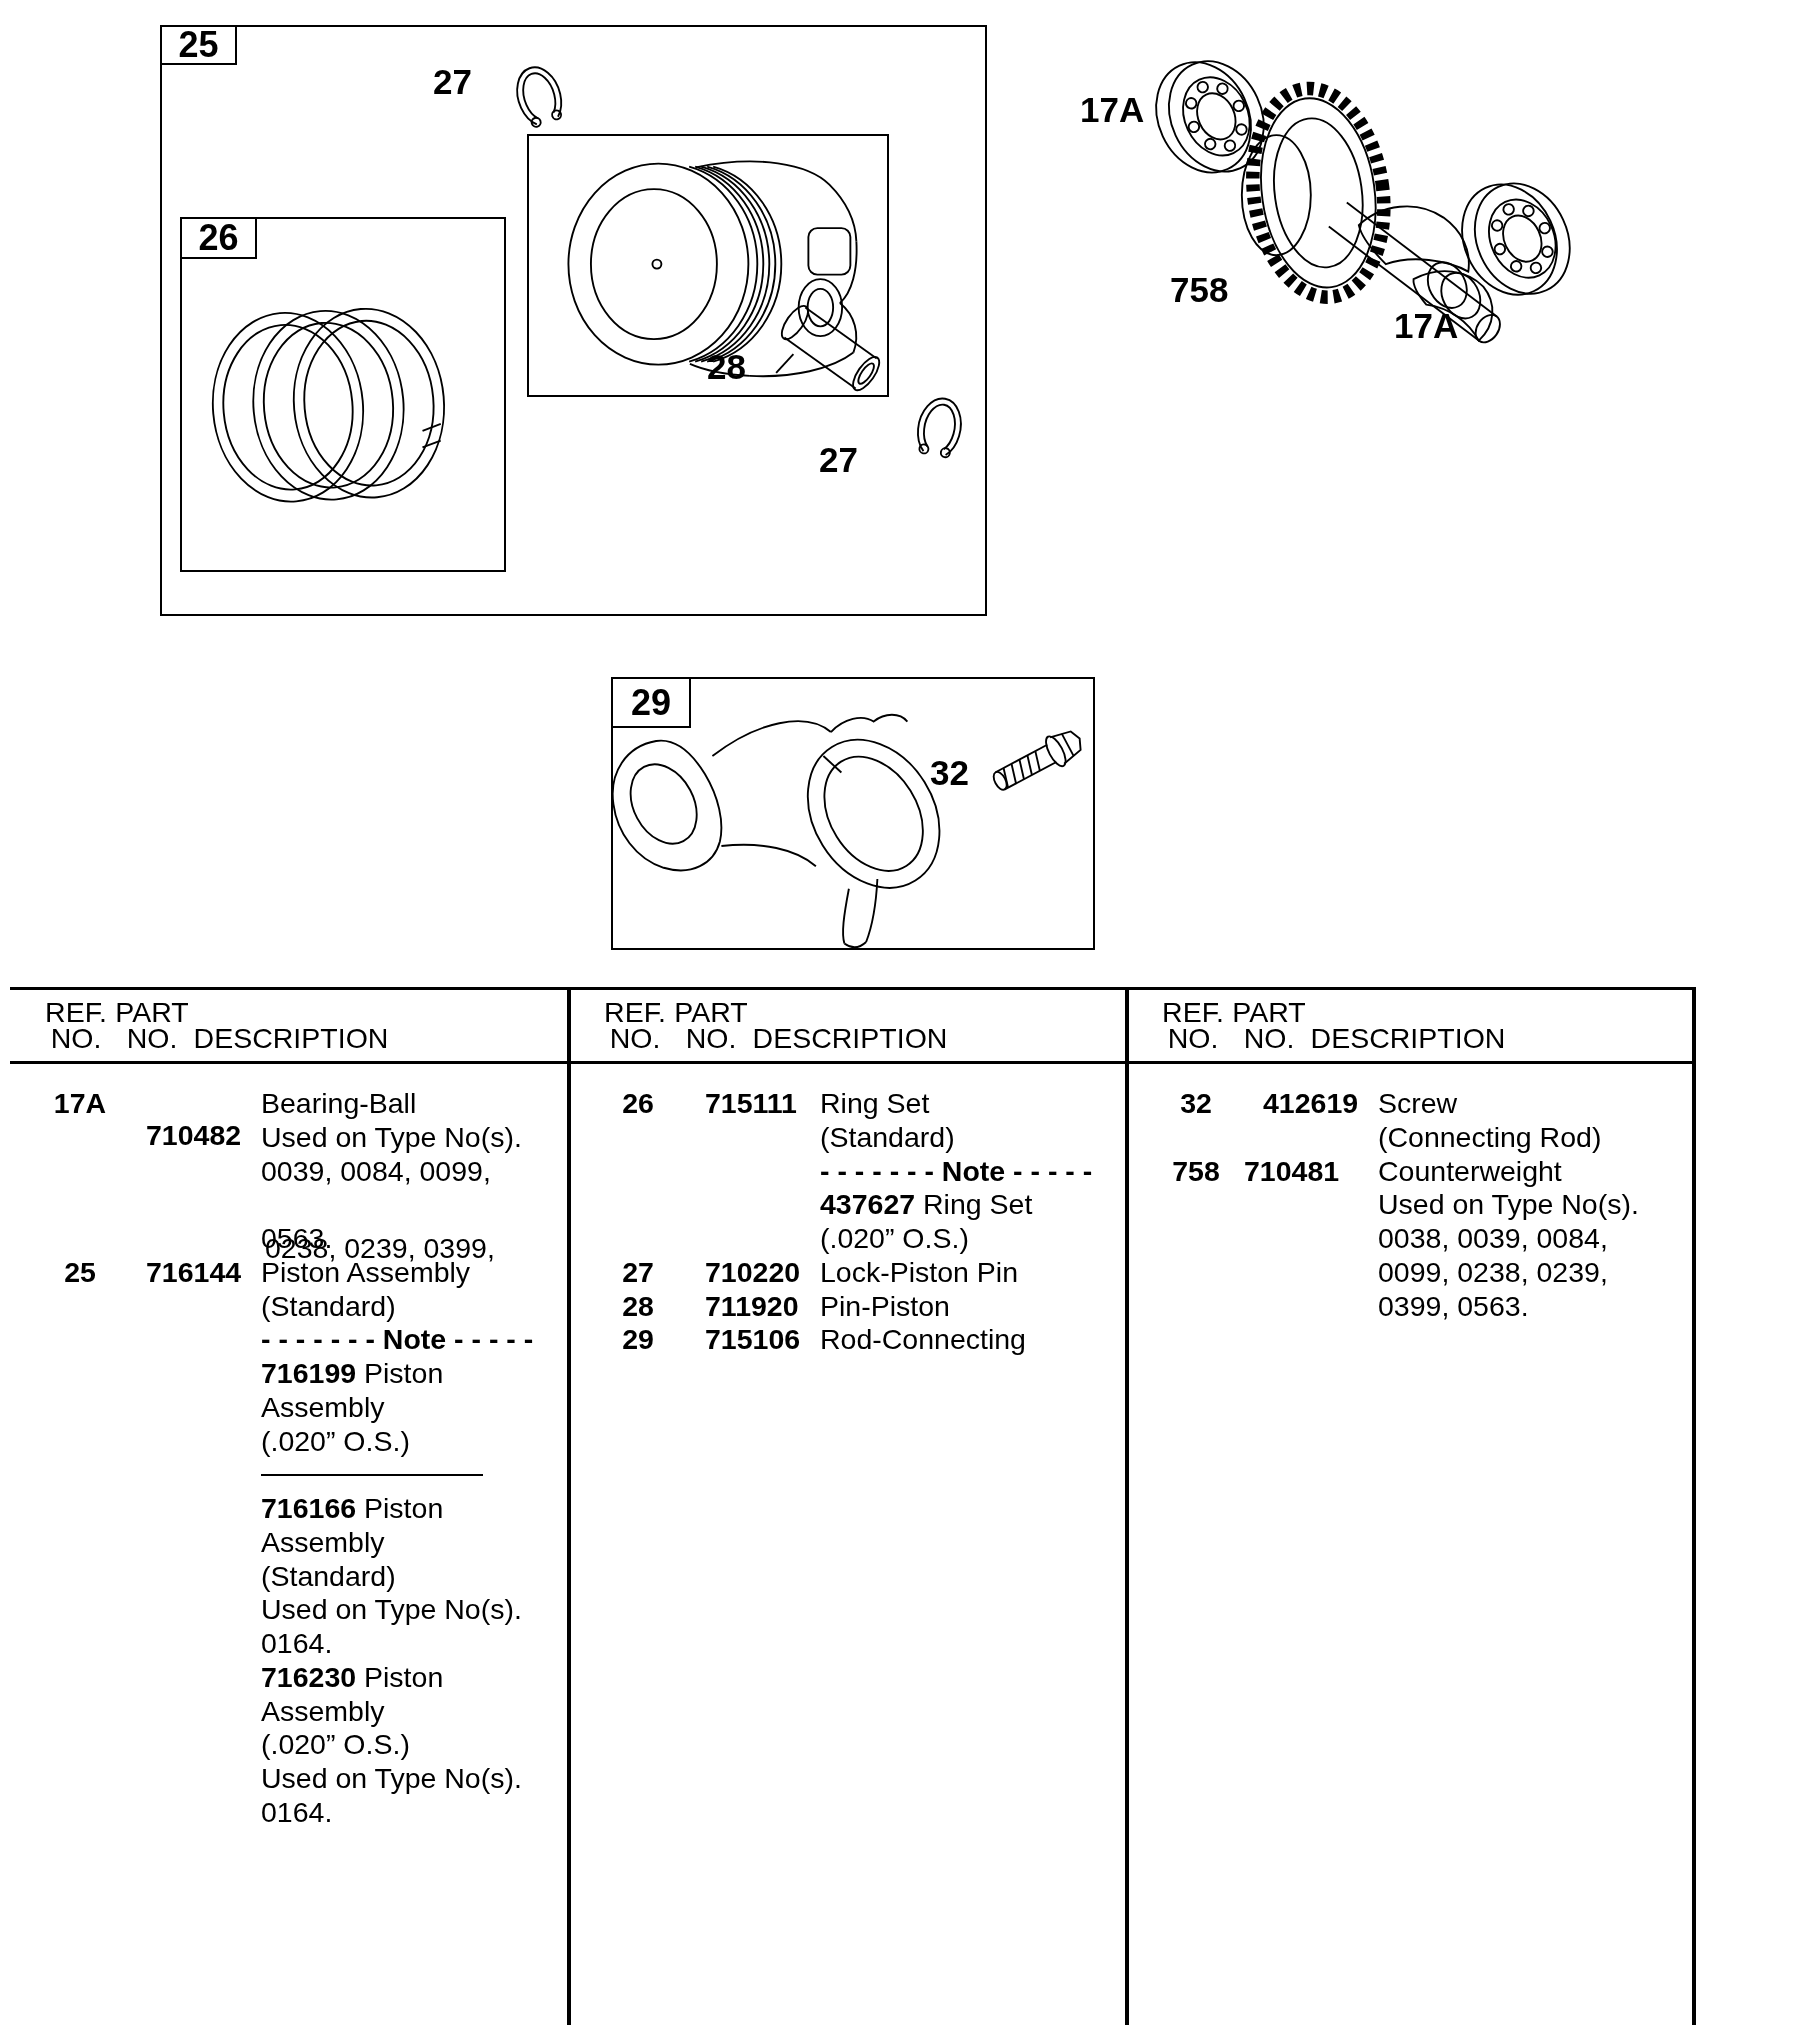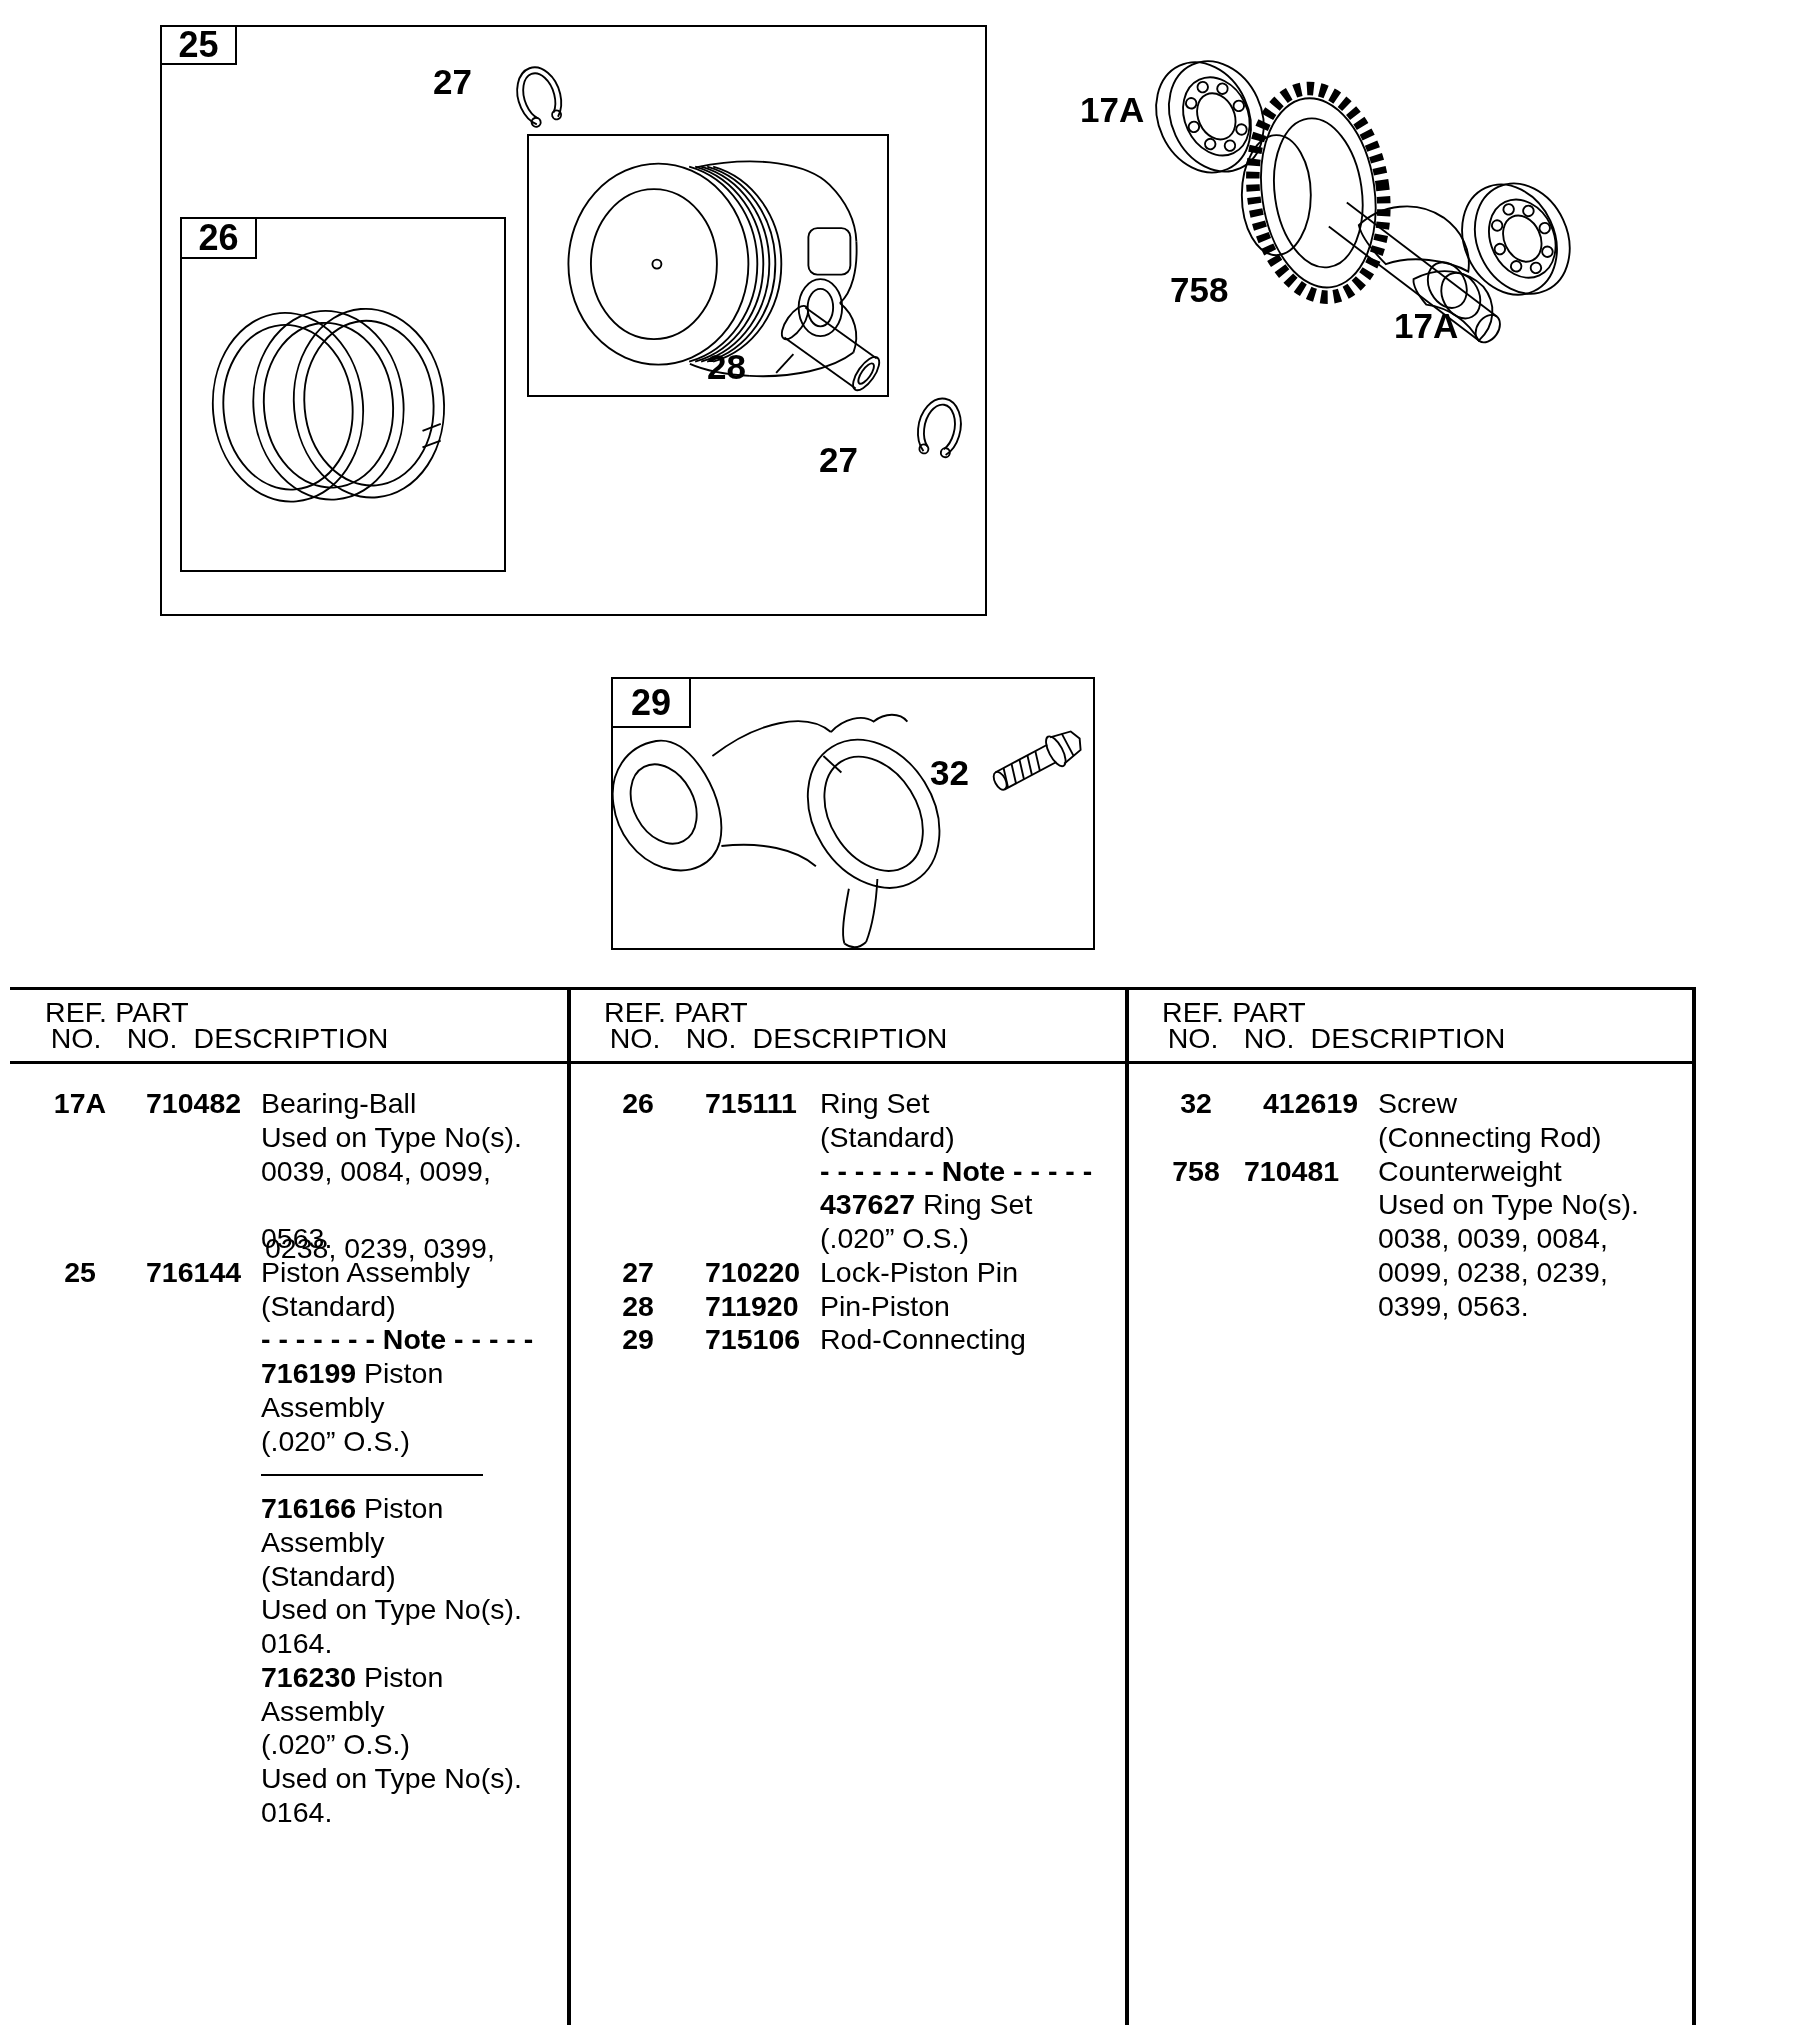--- a/index.html
+++ b/index.html
@@ -190,21 +190,21 @@
     <span class="hdr" style="left:850px;top:1022px">DESCRIPTION</span>
 
     <span class="hdr" style="left:1193px;top:996px">REF.</span>
     <span class="hdr" style="left:1193px;top:1022px">NO.</span>
     <span class="hdr" style="left:1269px;top:996px">PART</span>
     <span class="hdr" style="left:1269px;top:1022px">NO.</span>
     <span class="hdr" style="left:1408px;top:1022px">DESCRIPTION</span>
 
     <div id="table-body">
         <span class="cell ref" style="left: 80px; top: 1086px;">17A</span>
-        <span class="cell part" style="left: 146px; top: 1086px;">710482</span>
+        <span class="cell part" style="left: 146px; top: 1118px;">710482</span>
         <span class="cell " style="left: 261px; top: 1086px;">Bearing-Ball</span>
         <span class="cell " style="left: 261px; top: 1120px;">Used on Type No(s).</span>
         <span class="cell " style="left: 261px; top: 1154px;">0039, 0084, 0099,</span>
         <span class="cell " style="left: 265px; top: 1187px; margin-top: 44px;">0238, 0239, 0399,</span>
         <span class="cell " style="left: 261px; top: 1221px;">0563.</span>
         <span class="cell ref" style="left: 80px; top: 1255px;">25</span>
         <span class="cell part" style="left: 146px; top: 1255px;">716144</span>
         <span class="cell " style="left: 261px; top: 1255px;">Piston Assembly</span>
         <span class="cell " style="left: 261px; top: 1289px;">(Standard)</span>
         <span class="cell note" style="left: 261px; top: 1322px;">- - - - - - -  Note  - - - - -</span>

